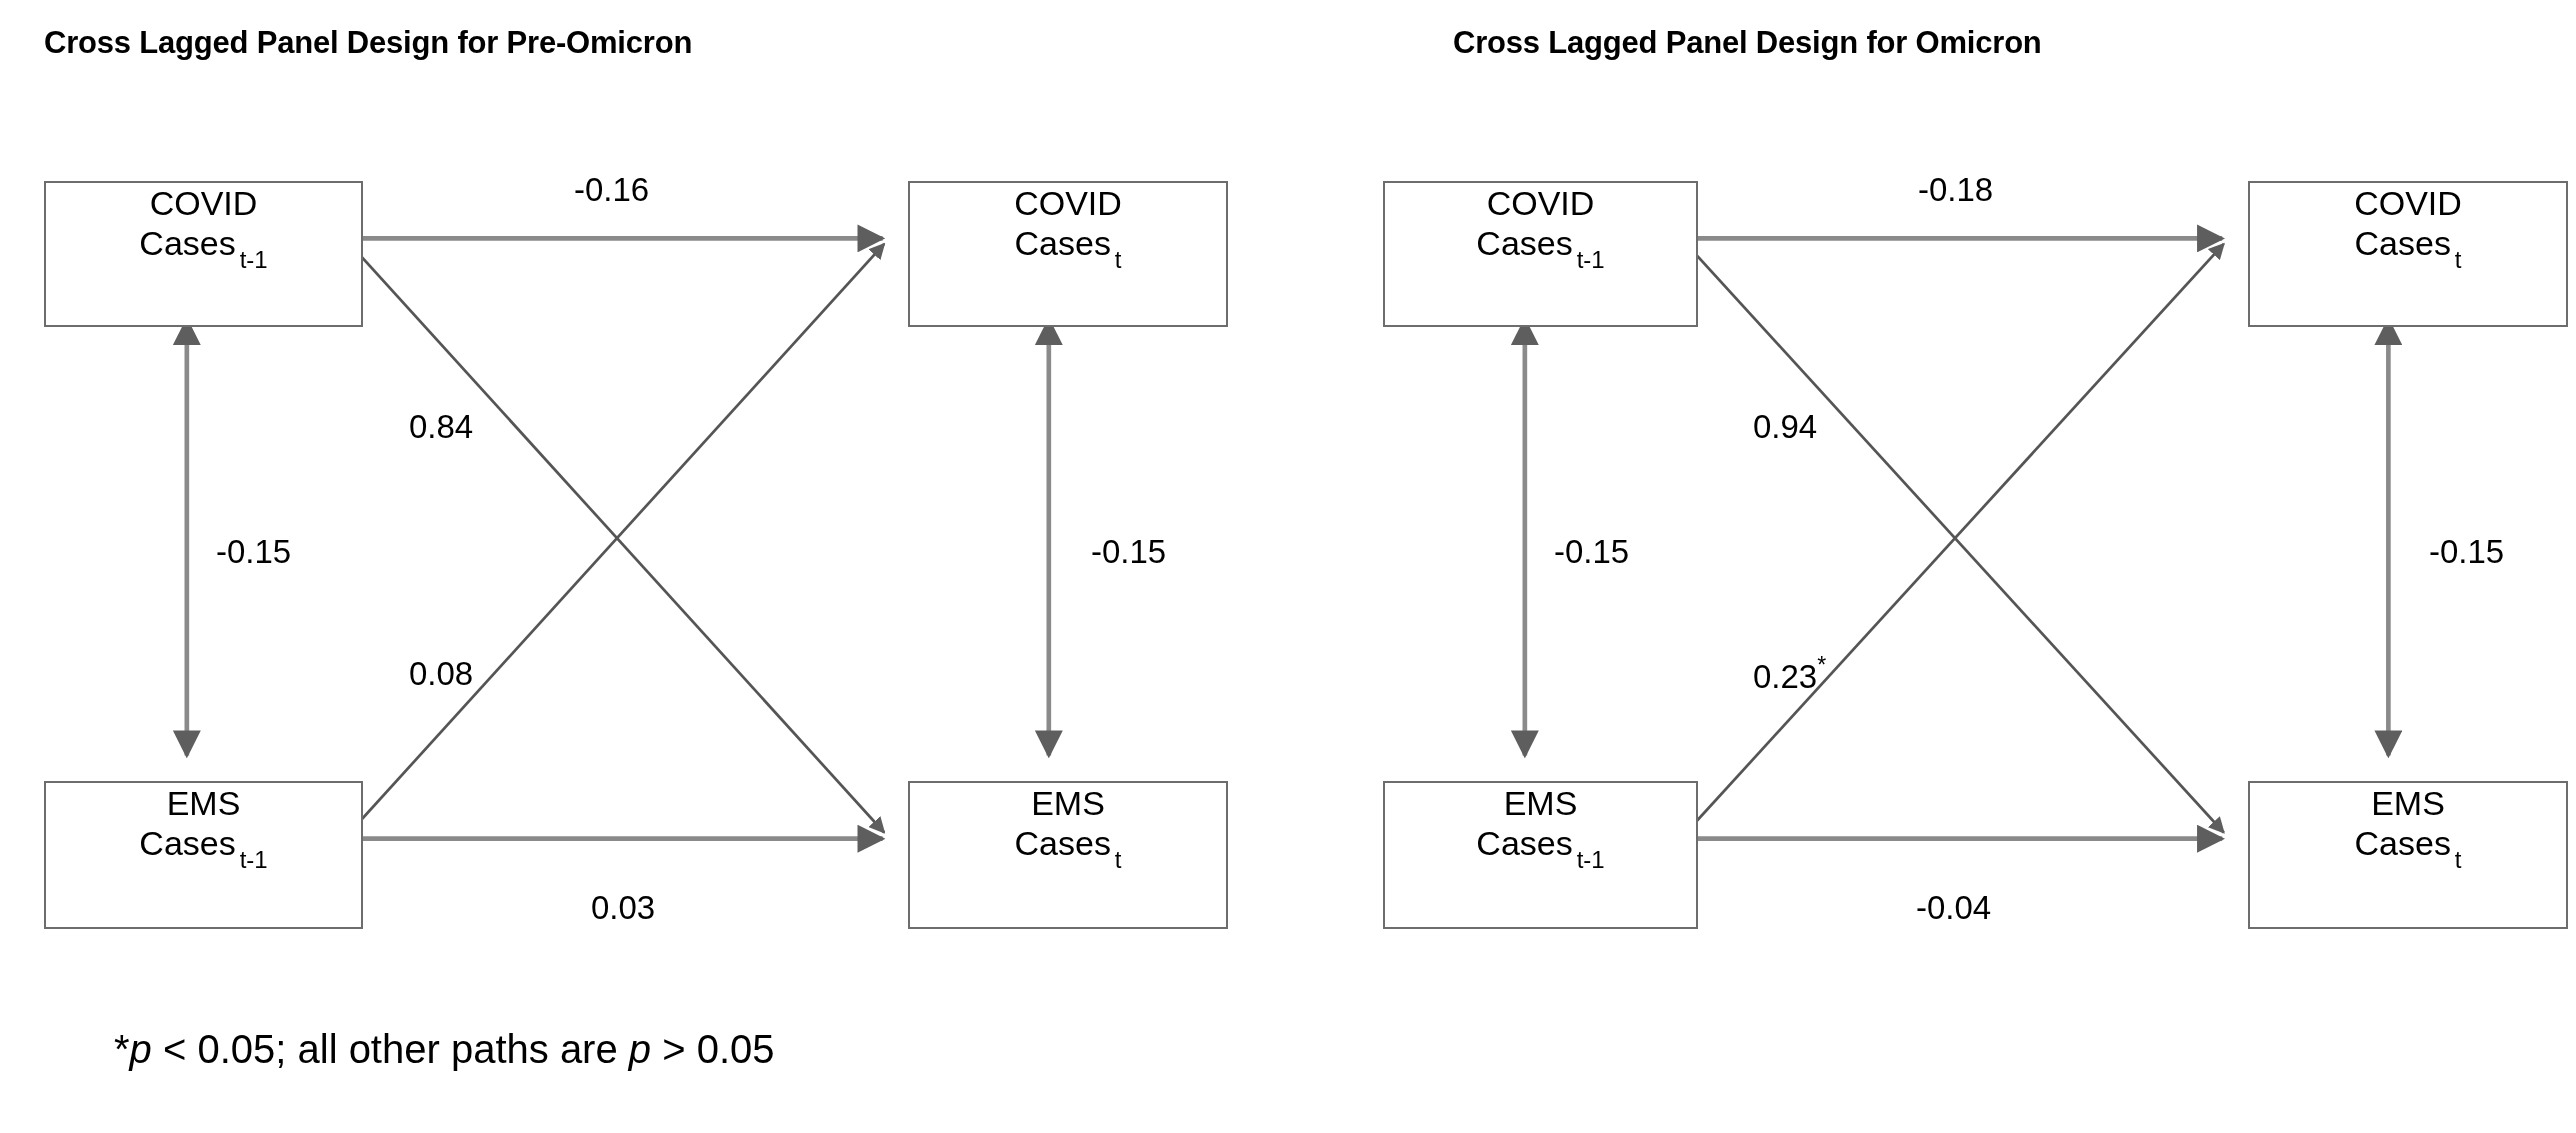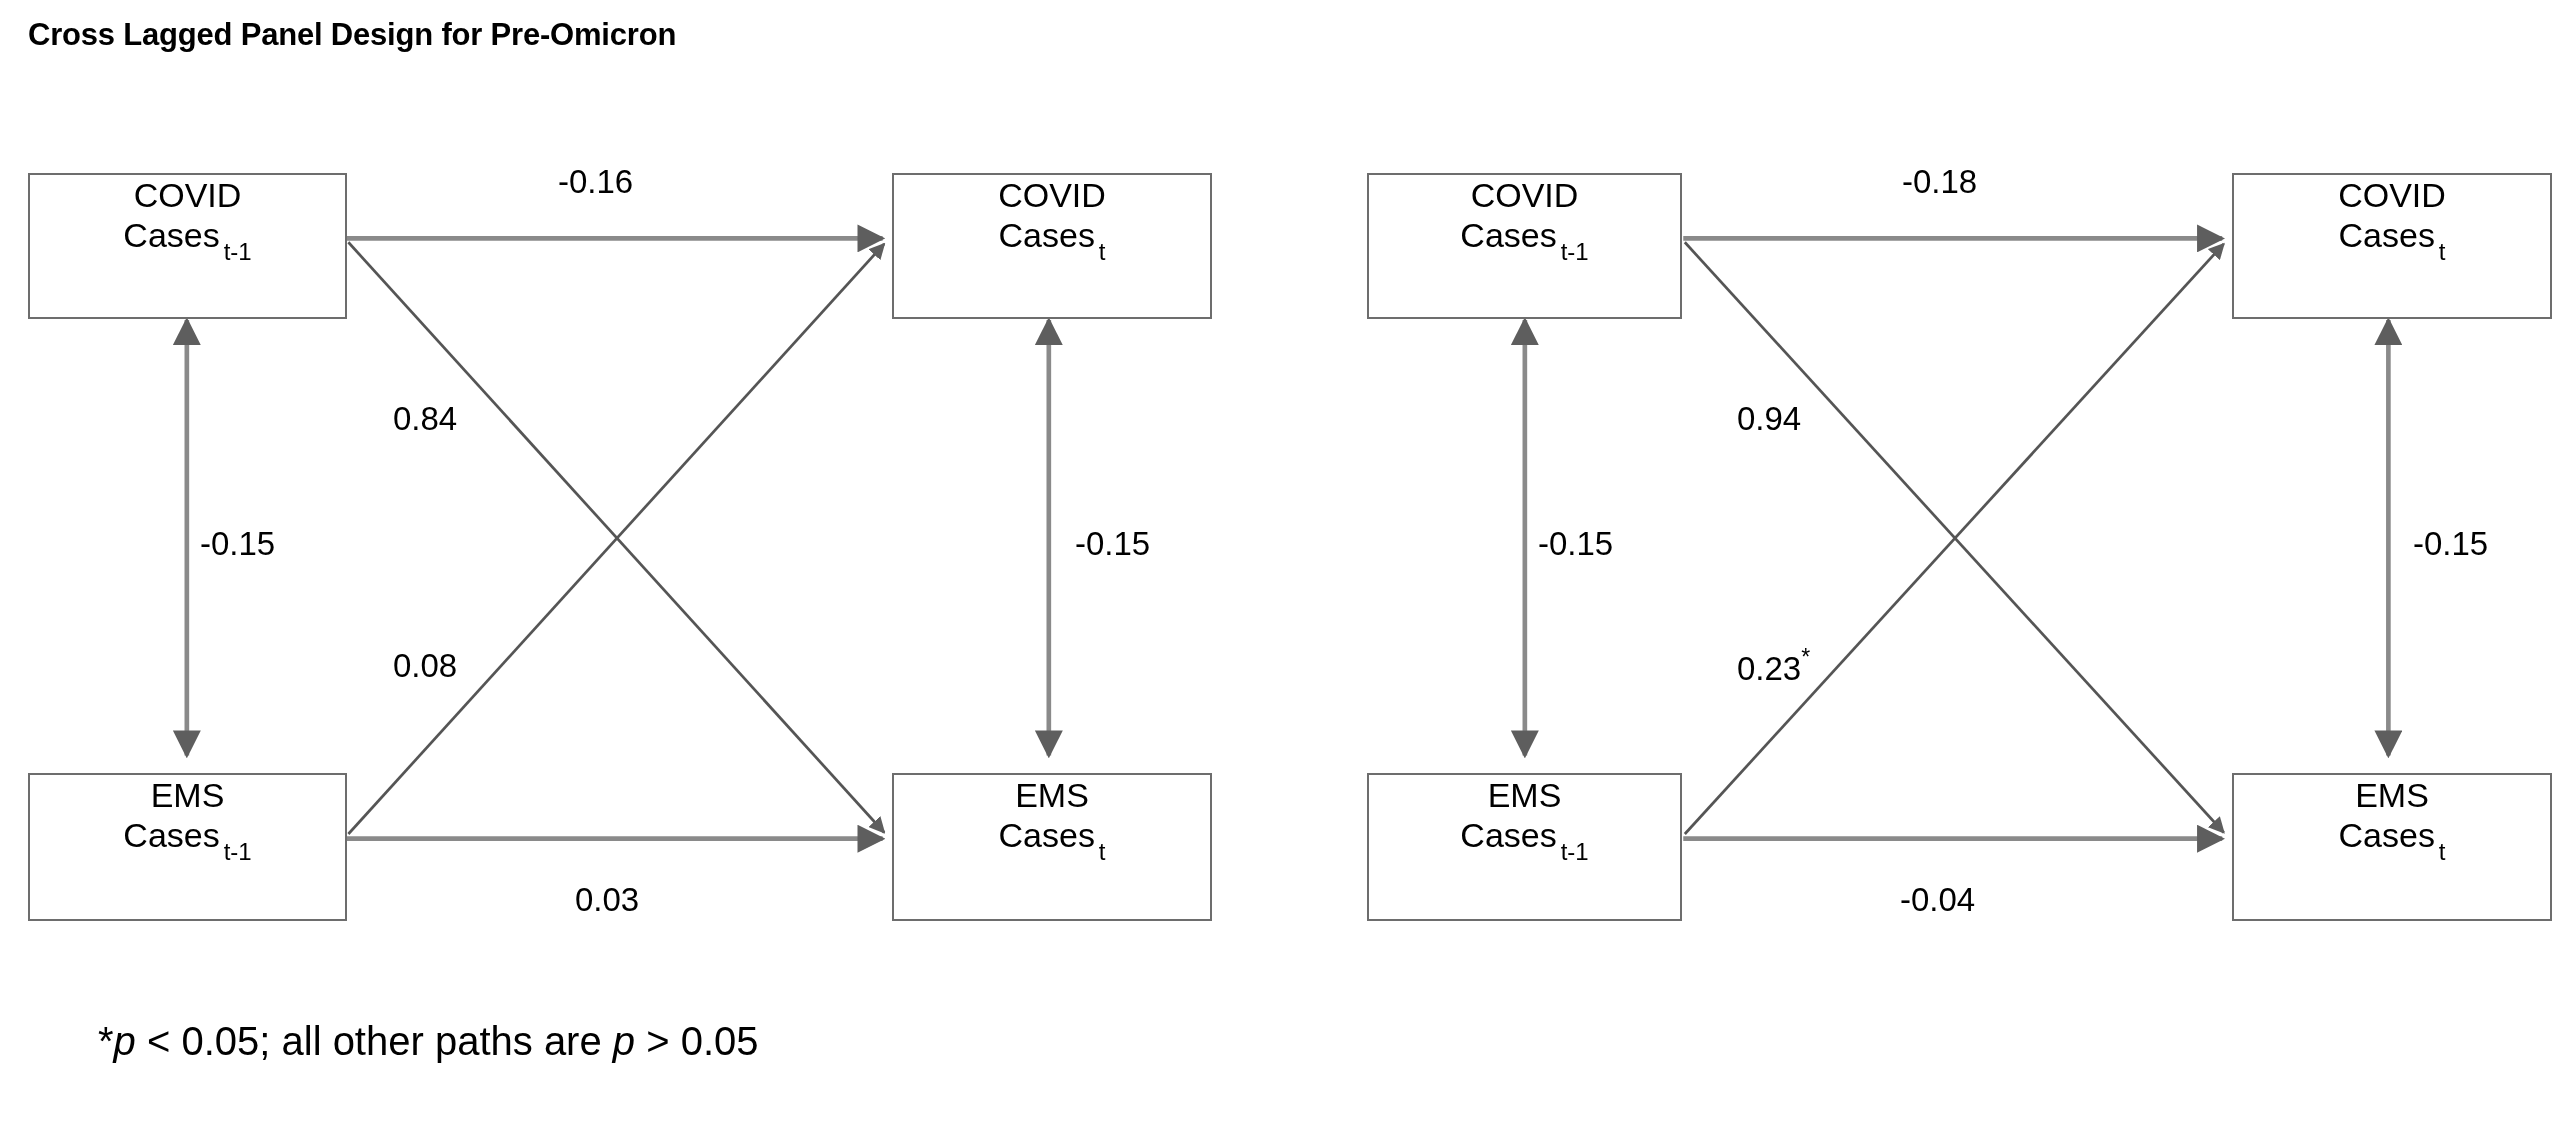--- a/index.html
+++ b/index.html
@@ -3,21 +3,21 @@
 <meta charset="utf-8">
 <style>
   html,body{margin:0;padding:0;background:#ffffff;}
   body{
     width:2576px;height:1133px;
     font-family:"Liberation Sans", sans-serif;
     color:#000000;
     position:relative;
     overflow:hidden;
   }
-  .panel{position:absolute;top:8px;height:858px;}
+  .panel{position:absolute;top:16px;height:858px;margin-left:16px;}
   #panel-left{left:0;width:1288px;}
   #panel-right{left:1288px;width:1288px;}
 
   .panel-title{
     position:absolute;
     top:9.3px;
     font-size:31px;
     font-weight:bold;
     letter-spacing:-0.2px;
     white-space:nowrap;
@@ -150,20 +150,21 @@
 
   <div class="edge-label" style="left:1075px;top:517px;">-0.15</div>
 
   <div class="footnote">
     <span>*</span><i>p</i><span> &lt; 0.05; all other paths are </span><i>p</i><span> &gt; 0.05</span>
   </div>
 </div>
 
 <div class="panel" id="panel-right">
 
+  <div class="panel-title">Cross Lagged Panel Design for Omicron</div>
 
   <div class="node-box" style="left:79px;top:165px;width:315px;height:146px;">
     <div class="node-line">COVID</div>
     <div class="node-line"><span>Cases</span><span class="sub">t-1</span></div>
   </div>
 
   <div class="node-box" style="left:944px;top:165px;width:320px;height:146px;">
     <div class="node-line">COVID</div>
     <div class="node-line"><span>Cases</span><span class="sub">t</span></div>
   </div>

